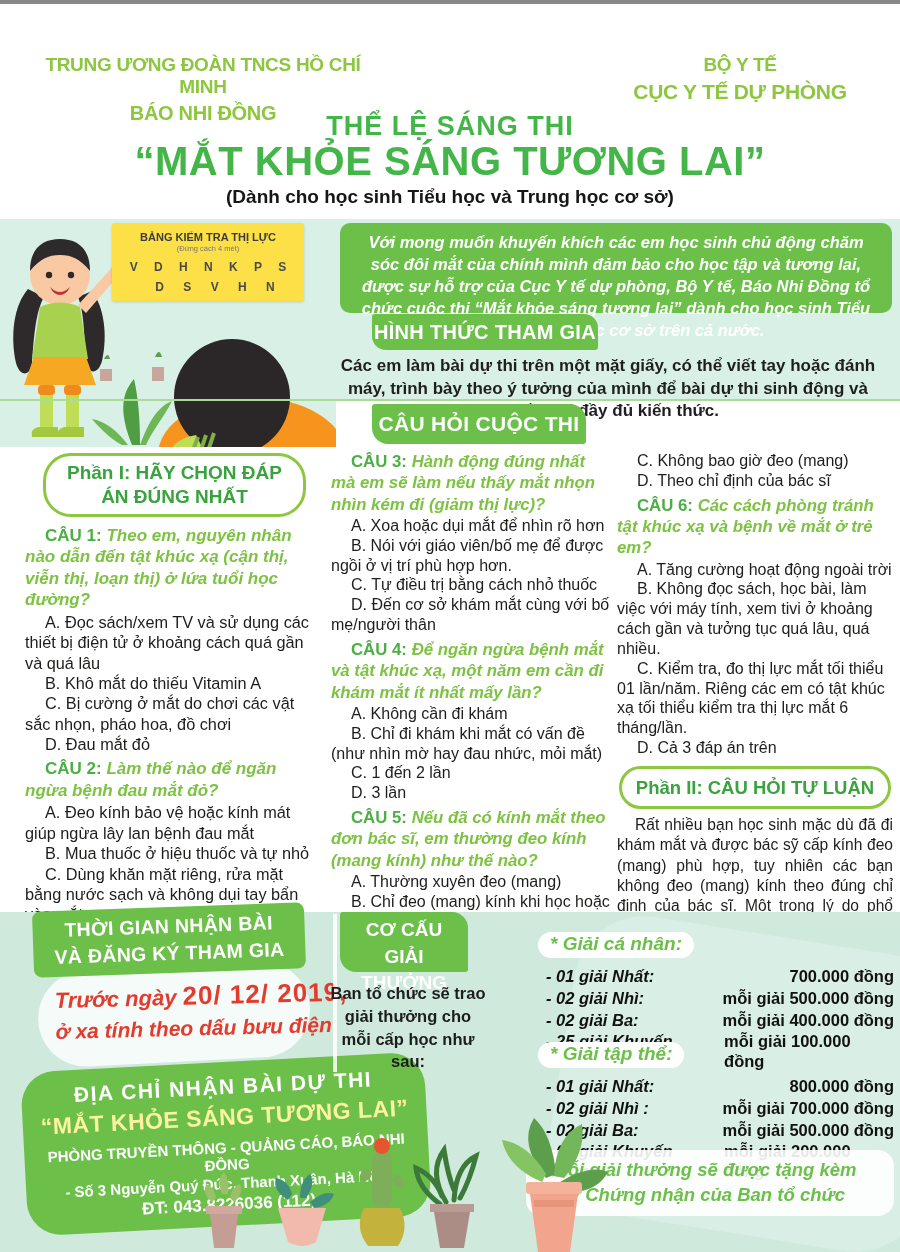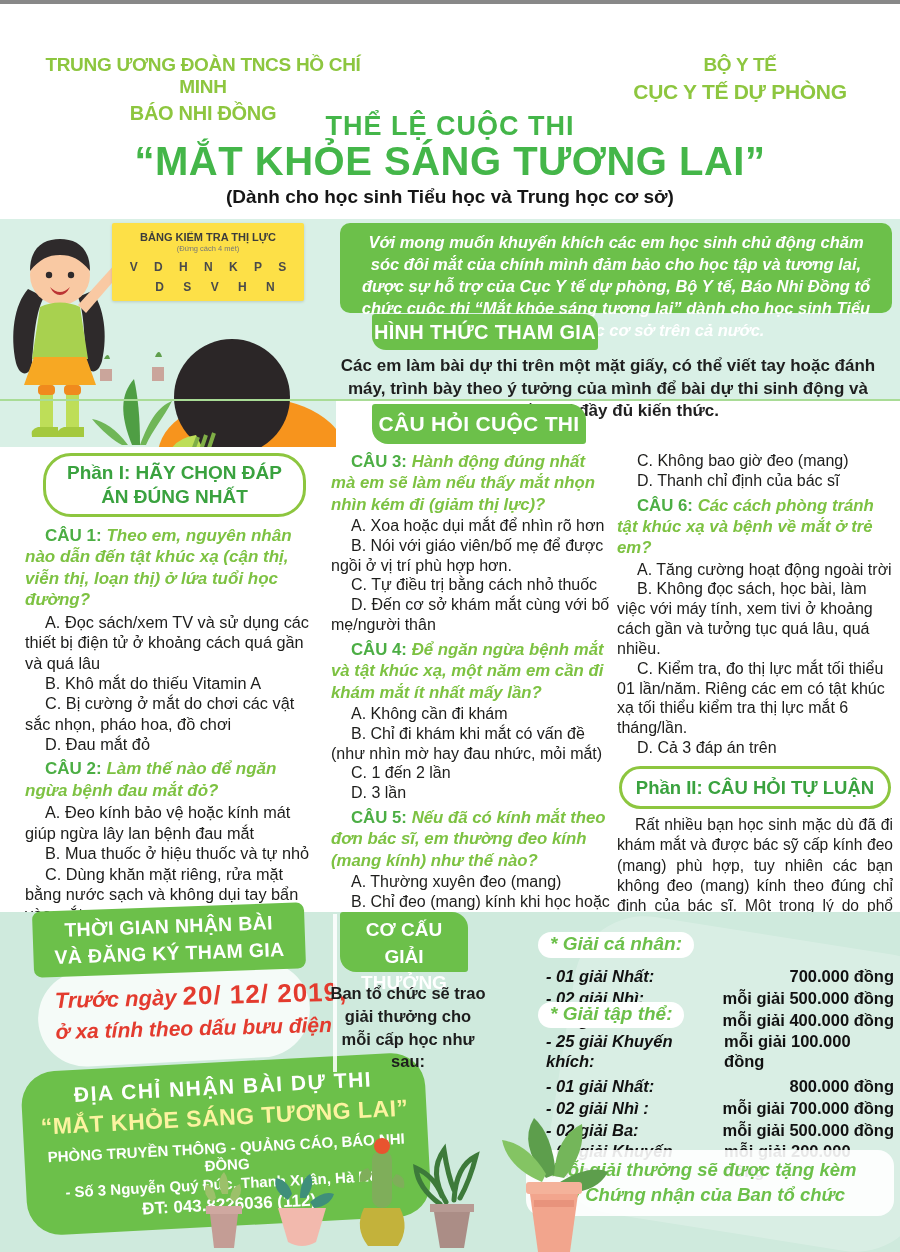--- a/index.html
+++ b/index.html
@@ -80,21 +80,21 @@
   .addr-box .a1{font-size:15px;font-weight:600;margin-top:8px;}
   .addr-box .a2{font-size:15px;font-weight:600;margin-top:2px;}
   .addr-box .ph{font-size:17px;font-weight:600;margin-top:3px;}
 
   .prize-tab{left:340px;top:908px;width:128px;height:60px;border-radius:3px 16px 3px 16px;font-size:19px;line-height:1.4;padding-top:5px;}
   .vline{left:333px;top:910px;width:4px;height:158px;background:#fff;opacity:.85;}
   .prize-intro{left:328px;top:978px;width:160px;font-size:16.5px;font-weight:600;text-align:center;line-height:1.38;color:#1d1d1d;}
 
   .prize-pill{background:#fff;border-radius:14px;color:var(--green);font-size:19px;font-weight:800;font-style:italic;padding:1px 12px 3px;display:inline-block;}
   .pill-ind{left:538px;top:928px;}
-  .pill-grp{left:538px;top:998px;text-align:center;}
+  .pill-grp{left:538px;top:1038px;text-align:center;}
   .prize-rows{width:348px;}
   .rows-ind{left:546px;top:961px;}
   .rows-grp{left:546px;top:1071px;}
   .prize-row{display:flex;justify-content:space-between;font-size:16.5px;line-height:1.2;margin:2px 0;color:#111;}
   .prize-row .nm{font-weight:800;font-style:italic;}
   .prize-row .vl{font-weight:600;}
   .prize-note{left:526px;top:1146px;width:368px;background:rgba(255,255,255,.9);border-radius:16px;padding:8px 14px;
     color:var(--green);font-size:18.5px;font-weight:800;font-style:italic;line-height:1.35;}
 </style>
 </head>
@@ -103,21 +103,21 @@
 <div class="poster">
 
   <div class="abs org" style="left:28px;top:50px;width:350px;">
     <div class="l1">TRUNG ƯƠNG ĐOÀN TNCS HỒ CHÍ MINH</div>
     <div class="l2">BÁO NHI ĐỒNG</div>
   </div>
   <div class="abs org" style="left:600px;top:50px;width:280px;">
     <div class="l1">BỘ Y TẾ</div>
     <div class="l2" style="font-size:21px;">CỤC Y TẾ DỰ PHÒNG</div>
   </div>
-  <div class="abs title1">THỂ LỆ CUỘC THI</div>
+  <div class="abs title1">THỂ LỆ SÁNG THI</div>
   <div class="abs title2">“MẮT KHỎE SÁNG TƯƠNG LAI”</div>
   <div class="abs subtitle">(Dành cho học sinh Tiểu học và Trung học cơ sở)</div>
 
   <div class="abs band"></div>
   <div class="abs illu">
     <svg width="336" height="228" viewBox="0 0 336 228">
 
       <g>
 
         <path d="M28 70 C14 86 10 116 16 144 C20 158 30 158 32 144 C34 116 36 92 44 78 Z" fill="#2e2a2b"></path>
@@ -206,21 +206,21 @@
     <p class="ans">B. Chỉ đi khám khi mắt có vấn đề (như nhìn mờ hay đau nhức, mỏi mắt)</p>
     <p class="ans">C. 1 đến 2 lần</p>
     <p class="ans">D. 3 lần</p>
     <p class="q"><span class="qlabel">CÂU 5:</span> <span class="qtext">Nếu đã có kính mắt theo đơn bác sĩ, em thường đeo kính (mang kính) như thế nào?</span></p>
     <p class="ans">A. Thường xuyên đeo (mang)</p>
     <p class="ans">B. Chỉ đeo (mang) kính khi học hoặc khi nào cần nhìn rõ</p>
   </div>
 
   <div class="abs col col3">
     <p class="ans">C. Không bao giờ đeo (mang)</p>
-    <p class="ans">D. Thanh chỉ định của bác sĩ</p>
+    <p class="ans">D. Theo chỉ định của bác sĩ</p>
     <p class="q"><span class="qlabel">CÂU 6:</span> <span class="qtext">Các cách phòng tránh tật khúc xạ và bệnh về mắt ở trẻ em?</span></p>
     <p class="ans">A. Tăng cường hoạt động ngoài trời</p>
     <p class="ans">B. Không đọc sách, học bài, làm việc với máy tính, xem tivi ở khoảng cách gần và tưởng tục quá lâu, quá nhiều.</p>
     <p class="ans">C. Kiểm tra, đo thị lực mắt tối thiểu 01 lần/năm. Riêng các em có tật khúc xạ tối thiểu kiểm tra thị lực mắt 6 tháng/lần.</p>
     <p class="ans">D. Cả 3 đáp án trên</p>
     <div class="part-box p2">Phần II: CÂU HỎI TỰ LUẬN</div>
     <p class="essay">Rất nhiều bạn học sinh mặc dù đã đi khám mắt và được bác sỹ cấp kính đeo (mang) phù hợp, tuy nhiên các bạn không đeo (mang) kính theo đúng chỉ định của bác sĩ. Một trong lý do phổ biến mà các bạn đưa ra là “quên”. Các em hãy đưa ra sáng kiến hoặc các cách thức để giúp những bạn này  luôn nhớ đeo (mang) kính theo đúng chỉ định của bác sĩ nhé.</p>
   </div>
 
   <div class="abs bottom"></div>

